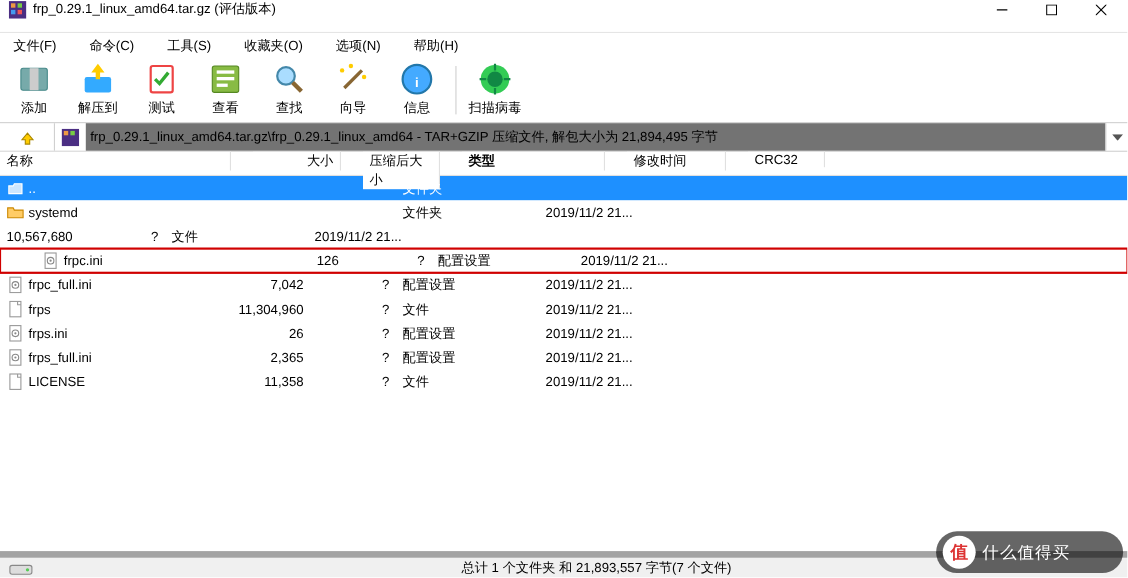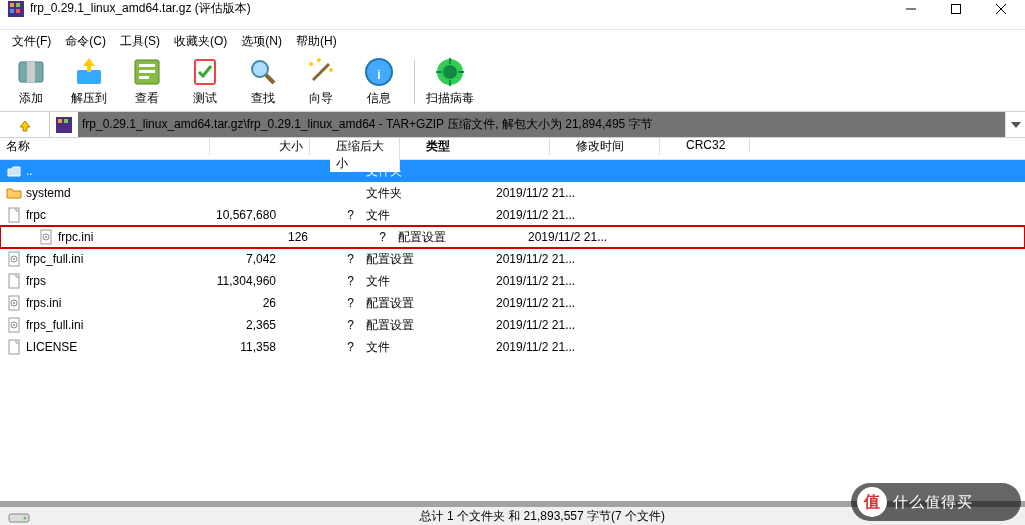--- a/index.html
+++ b/index.html
@@ -2,21 +2,21 @@
 <html><head>
 <meta charset="utf-8">
 <style>
 * { margin:0; padding:0; box-sizing:border-box; font-family:"Microsoft YaHei","Segoe UI",Tahoma,sans-serif; font-size:12px; }
 body { background:#fff; width:1025px; height:525px; overflow:hidden; position:relative; }
 .titlebar { height:30px; display:flex; align-items:center; padding:0 2px 12px 8px; border-bottom:1px solid #e5e5e5; }
 .titlebar .app-icon { width:16px; height:16px; margin-right:6px; }
 .titlebar .title { flex:1; color:#000; }
 .win-controls { display:flex; }
 .win-controls .btn { width:45px; height:28px; display:flex; align-items:center; justify-content:center; }
-.menubar { height:22px; display:flex; align-items:center; padding:0 6px; gap:2px; }
+.menubar { height:22px; display:flex; align-items:center; padding:0 6px; gap:18px; }
 .menubar .item { padding:2px 6px; }
 .toolbar { height:60px; display:flex; align-items:center; padding:4px 6px; border-bottom:1px solid #d0d0d0; gap:8px; }
 .tool { display:flex; flex-direction:column; align-items:center; width:50px; cursor:default; }
 .tool .ticon { width:32px; height:32px; display:flex; align-items:center; justify-content:center; }
 .tool .tlabel { margin-top:2px; color:#000; }
 .tool-sep { width:1px; height:44px; background:#d0d0d0; margin:0 2px; }
 .pathbar { height:26px; display:flex; align-items:center; border-bottom:1px solid #d0d0d0; }
 .pathbar .up { width:50px; display:flex; align-items:center; justify-content:center; height:100%; border-right:1px solid #d0d0d0; }
 .pathbar .drv { width:28px; display:flex; align-items:center; justify-content:center; height:100%; }
 .pathbar input { flex:1; border:none; outline:none; padding:0 4px; height:100%; background:#737373; font-size:12px; }
@@ -105,36 +105,36 @@
         <svg width="32" height="32">
           <rect x="4" y="14" width="24" height="14" rx="2" fill="#3af"></rect>
           <path d="M16 2 L22 10 L18 10 L18 16 L14 16 L14 10 L10 10 Z" fill="#fc0"></path>
         </svg>
       </span>
       <span class="tlabel">解压到</span>
     </div>
   <div class="tool">
       <span class="ticon">
         <svg width="32" height="32">
+          <rect x="6" y="4" width="20" height="24" rx="2" fill="#fff" stroke="#e44" stroke-width="2"></rect>
+          <path d="M10 16 L14 20 L22 10" fill="none" stroke="#3a3" stroke-width="3"></path>
+        </svg>
+      </span>
+      <span class="tlabel">测试</span>
+    </div>
+  <div class="tool">
+      <span class="ticon">
+        <svg width="32" height="32">
           <rect x="4" y="4" width="24" height="24" rx="2" fill="#8b4" stroke="#582"></rect>
           <rect x="8" y="8" width="16" height="3" fill="#fff"></rect>
           <rect x="8" y="14" width="16" height="3" fill="#fff"></rect>
           <rect x="8" y="20" width="10" height="3" fill="#fff"></rect>
         </svg>
       </span>
       <span class="tlabel">查看</span>
-    </div>
-  <div class="tool">
-      <span class="ticon">
-        <svg width="32" height="32">
-          <rect x="6" y="4" width="20" height="24" rx="2" fill="#fff" stroke="#e44" stroke-width="2"></rect>
-          <path d="M10 16 L14 20 L22 10" fill="none" stroke="#3a3" stroke-width="3"></path>
-        </svg>
-      </span>
-      <span class="tlabel">测试</span>
     </div>
   <div class="tool">
       <span class="ticon">
         <svg width="32" height="32">
           <circle cx="13" cy="13" r="8" fill="#adf" stroke="#48a" stroke-width="2"></circle>
           <line x1="19" y1="19" x2="27" y2="27" stroke="#863" stroke-width="4"></line>
         </svg>
       </span>
       <span class="tlabel">查找</span>
     </div>
@@ -225,27 +225,20 @@
         </svg>
         <span>systemd</span>
       </div>
       <div class="cell c-size"></div>
       <div class="cell c-packed"></div>
       <div class="cell c-type">文件夹</div>
       <div class="cell c-date">2019/11/2 21...</div>
       <div class="cell c-crc"></div>
     </div>
     <div class="row">
-      <div class="cell c-name">
-        <svg class="fic" viewBox="0 0 16 16">
-          <rect x="3" y="1" width="10" height="14" fill="#fff" stroke="#999"></rect>
-          <path d="M10 1 L10 4 L13 4" fill="none" stroke="#999"></path>
-        </svg>
-        <span>frpc</span>
-      </div>
       <div class="cell c-size">10,567,680</div>
       <div class="cell c-packed">?</div>
       <div class="cell c-type">文件</div>
       <div class="cell c-date">2019/11/2 21...</div>
       <div class="cell c-crc"></div>
     </div>
     <div class="row highlighted">
       <div class="cell c-name">
         <svg class="fic" viewBox="0 0 16 16">
           <rect x="3" y="1" width="10" height="14" fill="#fff" stroke="#999"></rect>

